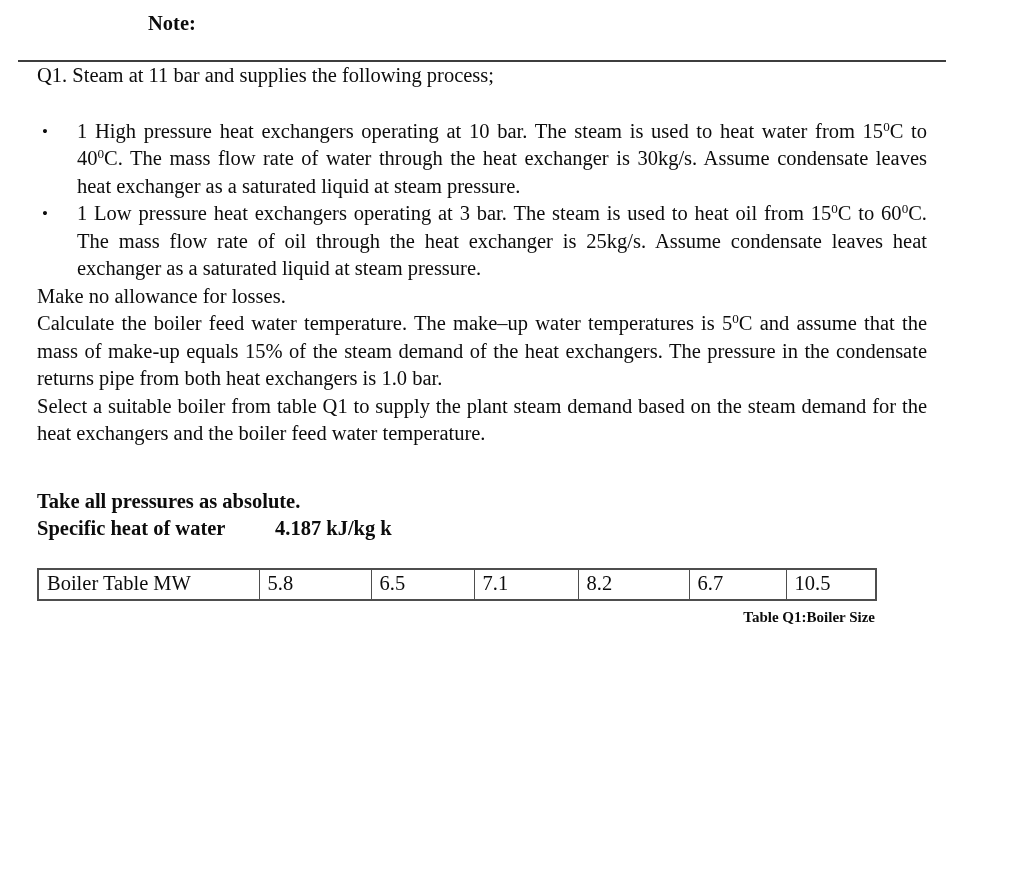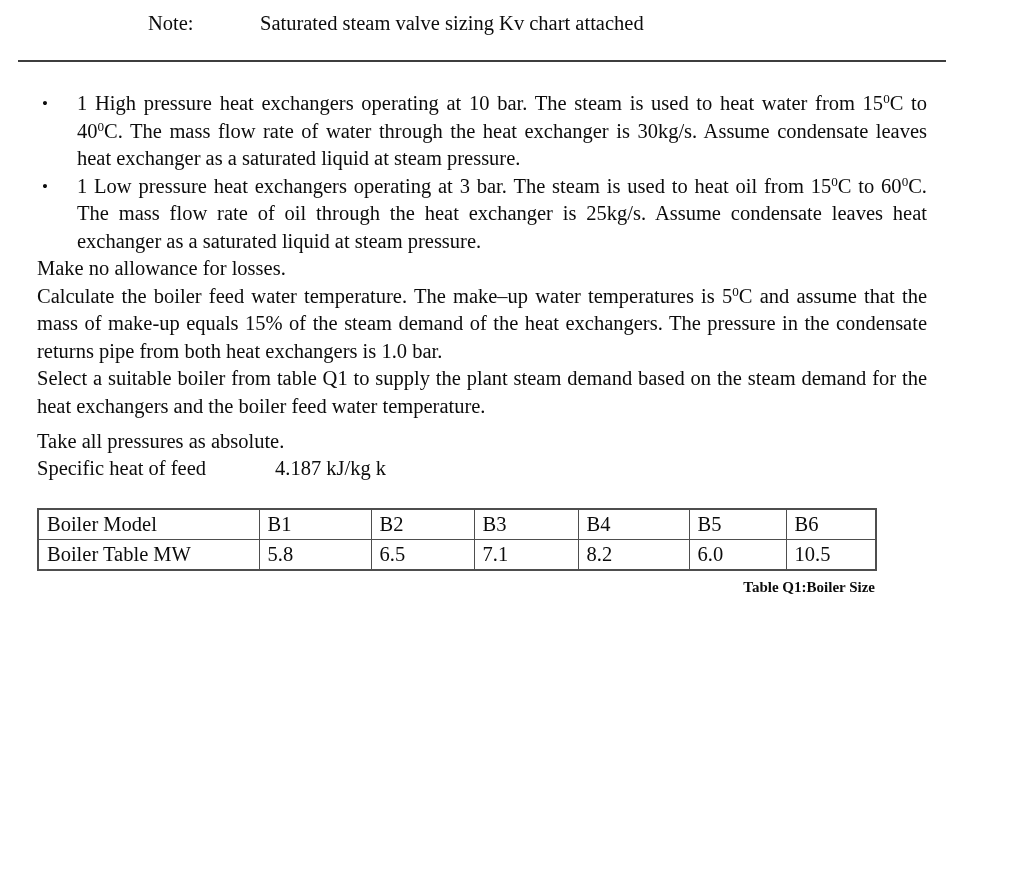--- a/index.html
+++ b/index.html
@@ -23,21 +23,21 @@
   
   .note-block {
     padding-top: 10px;
     margin-left: 148px;
     display: flex;
     font-size: 20.5px;
     line-height: 27px;
   }
   .note-label {
     width: 112px;
-    font-weight: normal;
+    font-weight: bold;
   }
   .note-items { flex: 1; }
 
   
   .rule {
     margin: 23px 78px 0 18px;
     border-top: 2px solid #3d3d3d;
     height: 0;
   }
 
@@ -62,22 +62,22 @@
   .bullet-text {
     flex: 1;
     text-align: justify;
   }
 
   .para-losses { margin-top: 28px; font-family: Liberation Serif, serif; }
   .para-calculate { margin-top: 27px; text-align: justify; }
   .para-select { margin-top: 27px; text-align: justify; }
 
   .bold-block {
-    margin-top: 8px;
-    font-weight: normal;
+    margin-top: 40px;
+    font-weight: bold;
     line-height: 27px;
   }
   .assume-label {
     display: inline-block;
     width: 238px;
   }
 
   .sup {
     font-size: 64%;
     position: relative;
@@ -111,28 +111,28 @@
   }
 </style>
 </head>
 <body>
 
 <div class="page">
 
   <div class="note-block">
     <div class="note-label">Note:</div>
     <div class="note-items">
-      <div>Saturated steam valve sizing Kv chart attached</div>
     </div>
   </div>
 
   <div class="rule"></div>
 
   <div class="content">
 
+    <p class="q1-heading">Q1. Steam at 11 bar and supplies the following process;</p>
 
     <div class="bullet-list">
       <div class="bullet-row">
         <span class="bullet-marker">•</span>
         <span class="bullet-text"><span>1 High pressure heat exchangers operating at 10 bar. The steam is used to heat water from 15</span><span class="sup">0</span><span>C to 40</span><span class="sup">0</span><span>C. The mass flow rate of water through the heat exchanger is 30kg/s. Assume condensate leaves heat exchanger as a saturated liquid at steam pressure.</span></span>
       </div>
       <div class="bullet-row">
         <span class="bullet-marker">•</span>
         <span class="bullet-text"><span>1 Low pressure heat exchangers operating at 3 bar. The steam is used to heat oil from 15</span><span class="sup">0</span><span>C to 60</span><span class="sup">0</span><span>C. The mass flow rate of oil through the heat exchanger is 25kg/s. Assume condensate leaves heat exchanger as a saturated liquid at steam pressure.</span></span>
       </div>
@@ -140,51 +140,42 @@
 
     <p class="para-losses">Make no allowance for losses.</p>
 
     <p class="para-calculate"><span>Calculate the boiler feed water temperature. The make–up water temperatures is 5</span><span class="sup">0</span><span>C and assume that the mass of make-up equals 15% of the steam demand of the heat exchangers. The pressure in the condensate returns pipe from both heat exchangers is 1.0 bar.</span></p>
 
     <p class="para-select">Select a suitable boiler from table Q1 to supply the plant steam demand based on the steam demand for the heat exchangers and the boiler feed water temperature.</p>
 
     <div class="bold-block">
       <div>Take all pressures as absolute.</div>
       <div>
-        <span class="assume-label">Specific heat of feed</span><span>4.187 kJ/kg k</span>
+        <span class="assume-label">Specific heat of water</span><span>4.187 kJ/kg k</span>
       </div>
     </div>
 
     <table class="boiler-table">
       <colgroup>
         <col style="width:221px">
         <col style="width:112px">
         <col style="width:103px">
         <col style="width:104px">
         <col style="width:111px">
         <col style="width:97px">
         <col style="width:90px">
       </colgroup>
       <tbody>
         <tr>
-          <td>Boiler Model</td>
-          <td>B1</td>
-          <td>B2</td>
-          <td>B3</td>
-          <td>B4</td>
-          <td>B5</td>
-          <td>B6</td>
-        </tr>
-        <tr>
           <td>Boiler Table MW</td>
           <td>5.8</td>
           <td>6.5</td>
           <td>7.1</td>
           <td>8.2</td>
-          <td>6.0</td>
+          <td>6.7</td>
           <td>10.5</td>
         </tr>
       </tbody>
     </table>
 
     <div class="table-caption">Table Q1:Boiler Size</div>
 
   </div>
 </div>
 

